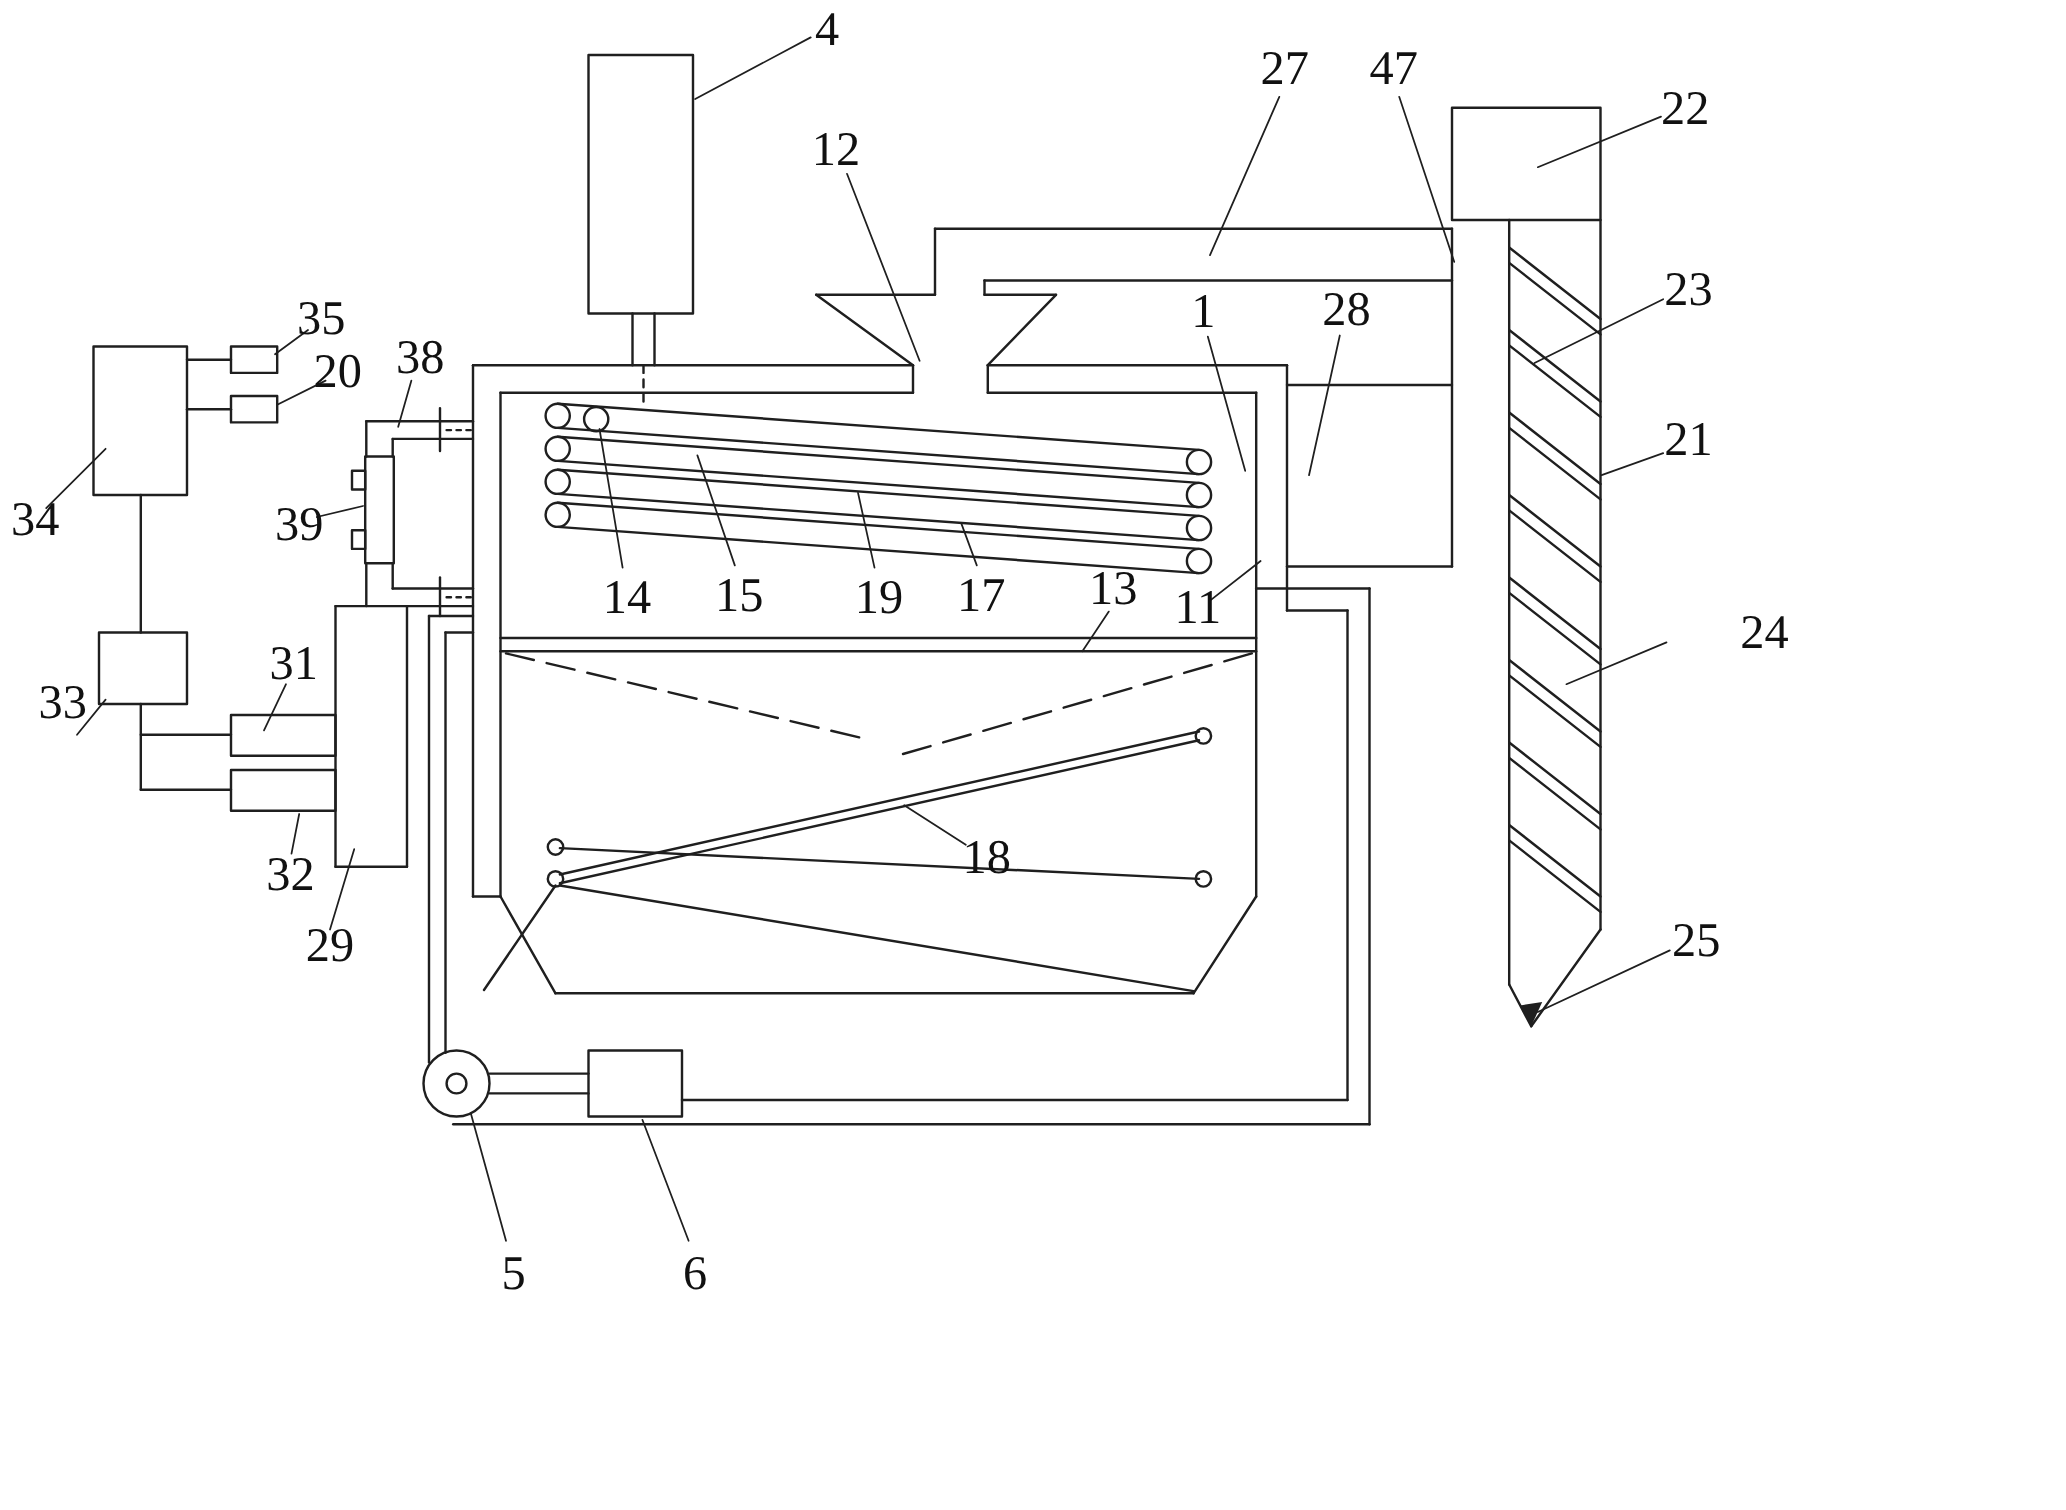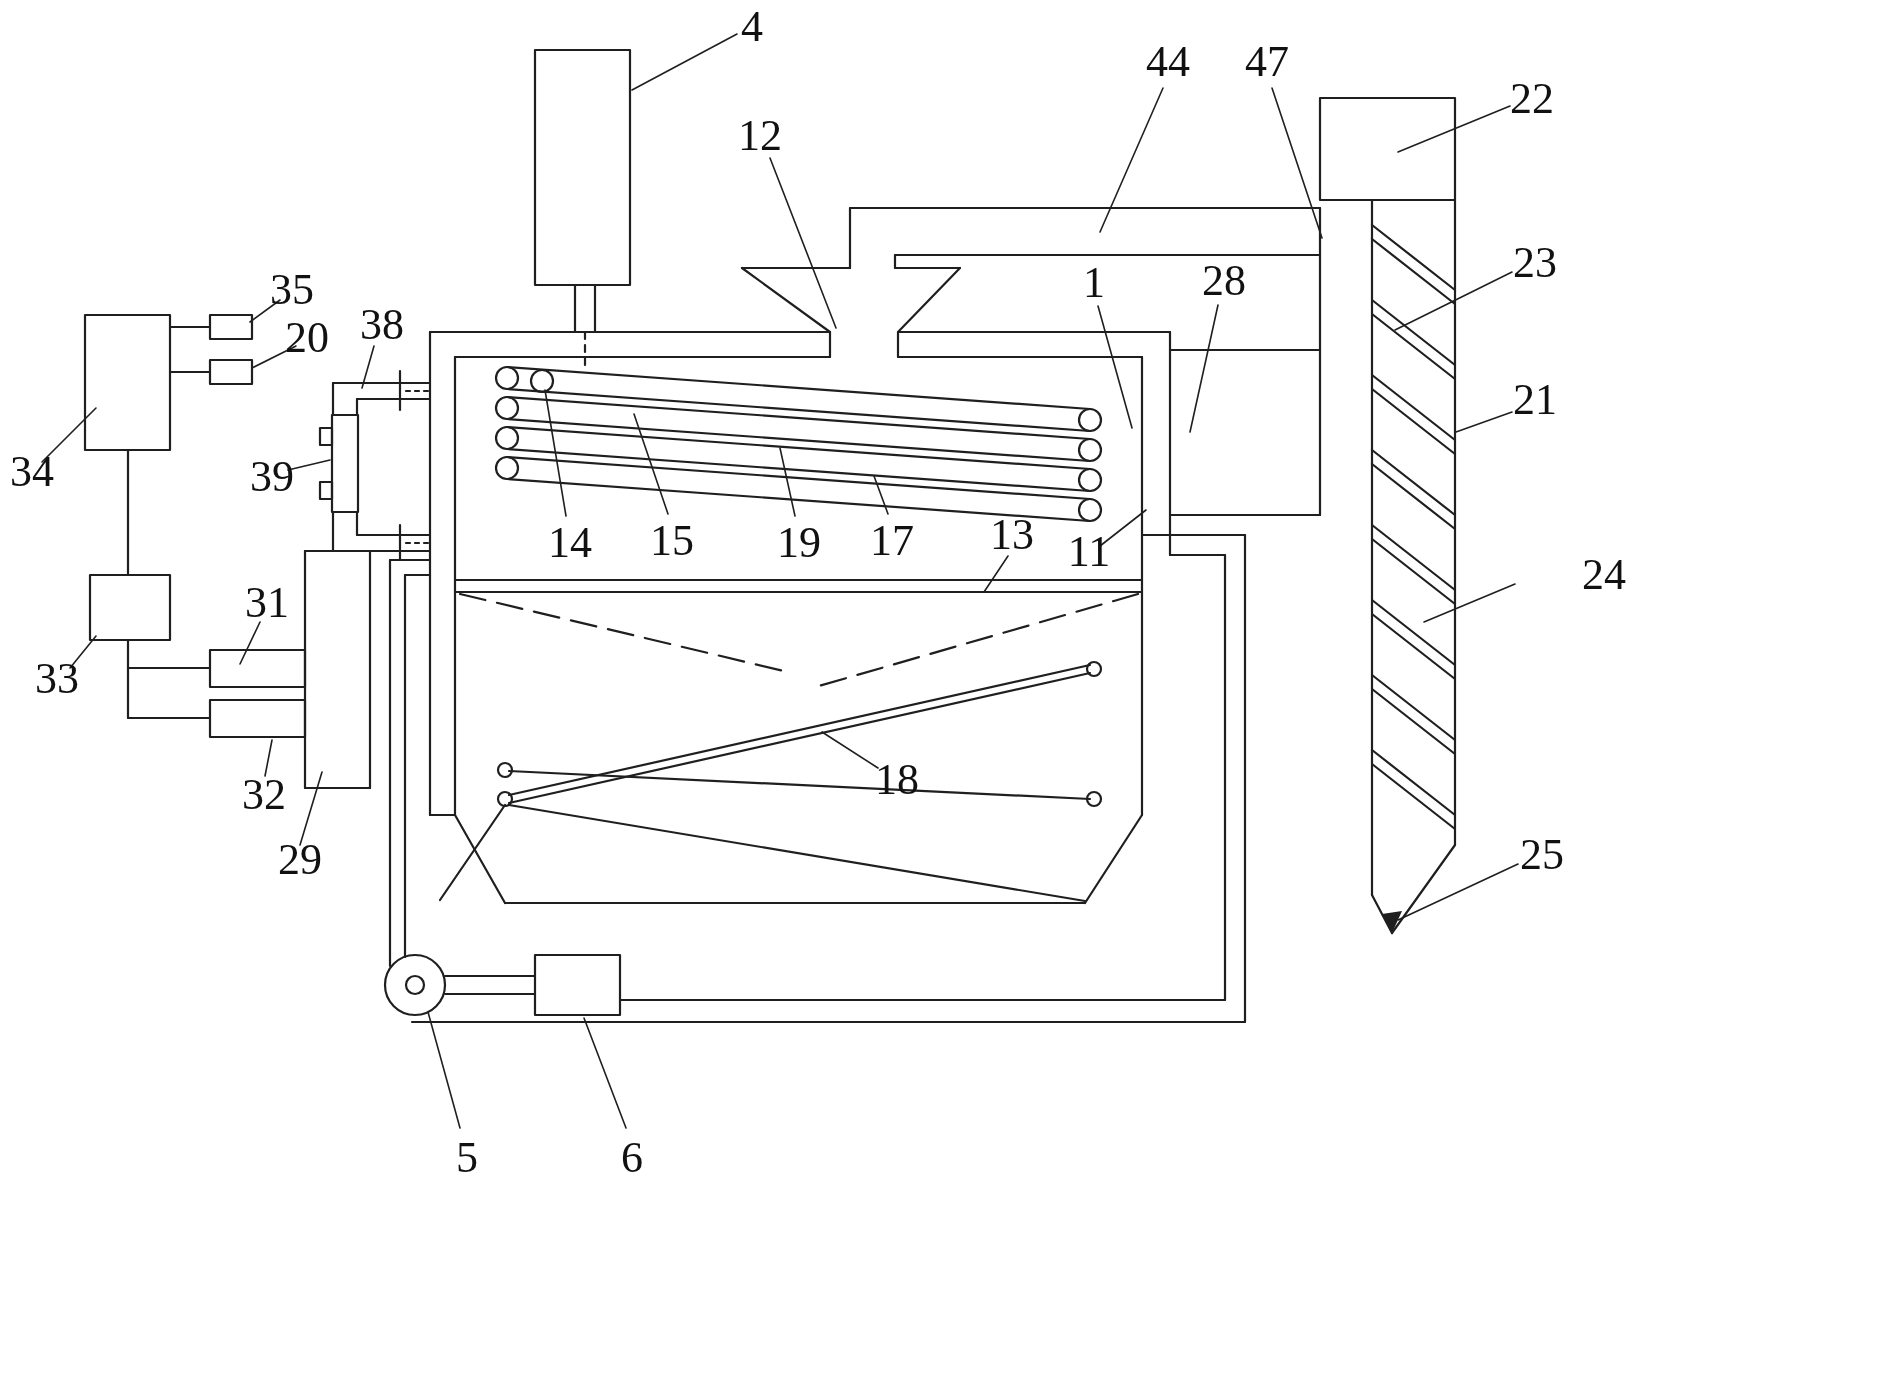--- a/index.html
+++ b/index.html
@@ -240,42 +240,42 @@
         <line x1="300" y1="845" x2="322" y2="772"></line>
         <line x1="374" y1="346" x2="362" y2="388"></line>
         <line x1="288" y1="470" x2="330" y2="460"></line>
         <line x1="460" y1="1128" x2="428" y2="1012"></line>
         <line x1="626" y1="1128" x2="584" y2="1018"></line>
       </g>
     </g>
   </svg>
 
   <span class="lbl" style="left:752px;  top:27px">4</span>
-  <span class="lbl" style="left:1168px; top:62px">44</span>
+  <span class="lbl" style="left:1168px; top:62px">27</span>
   <span class="lbl" style="left:1267px; top:62px">47</span>
   <span class="lbl" style="left:1532px; top:99px">22</span>
   <span class="lbl" style="left:760px;  top:136px">12</span>
   <span class="lbl" style="left:1535px; top:263px">23</span>
   <span class="lbl" style="left:292px;  top:290px">35</span>
   <span class="lbl" style="left:307px;  top:338px">20</span>
   <span class="lbl" style="left:382px;  top:325px">38</span>
   <span class="lbl" style="left:1094px; top:283px">1</span>
   <span class="lbl" style="left:1224px; top:281px">28</span>
   <span class="lbl" style="left:1535px; top:400px">21</span>
   <span class="lbl" style="left:32px;   top:472px">34</span>
   <span class="lbl" style="left:272px;  top:477px">39</span>
   <span class="lbl" style="left:570px;  top:543px">14</span>
   <span class="lbl" style="left:672px;  top:541px">15</span>
   <span class="lbl" style="left:799px;  top:543px">19</span>
   <span class="lbl" style="left:892px;  top:541px">17</span>
   <span class="lbl" style="left:1012px; top:535px">13</span>
   <span class="lbl" style="left:1089px; top:552px">11</span>
   <span class="lbl" style="left:267px;  top:603px">31</span>
   <span class="lbl" style="left:1604px; top:575px">24</span>
-  <span class="lbl" style="left:57px;   top:679px">33</span>
+  <span class="lbl" style="left:57px;   top:639px">33</span>
   <span class="lbl" style="left:897px;  top:780px">18</span>
   <span class="lbl" style="left:264px;  top:795px">32</span>
   <span class="lbl" style="left:300px;  top:860px">29</span>
   <span class="lbl" style="left:1542px; top:855px">25</span>
   <span class="lbl" style="left:467px;  top:1158px">5</span>
   <span class="lbl" style="left:632px;  top:1158px">6</span>
 
 </div>
 
 </body></html>

